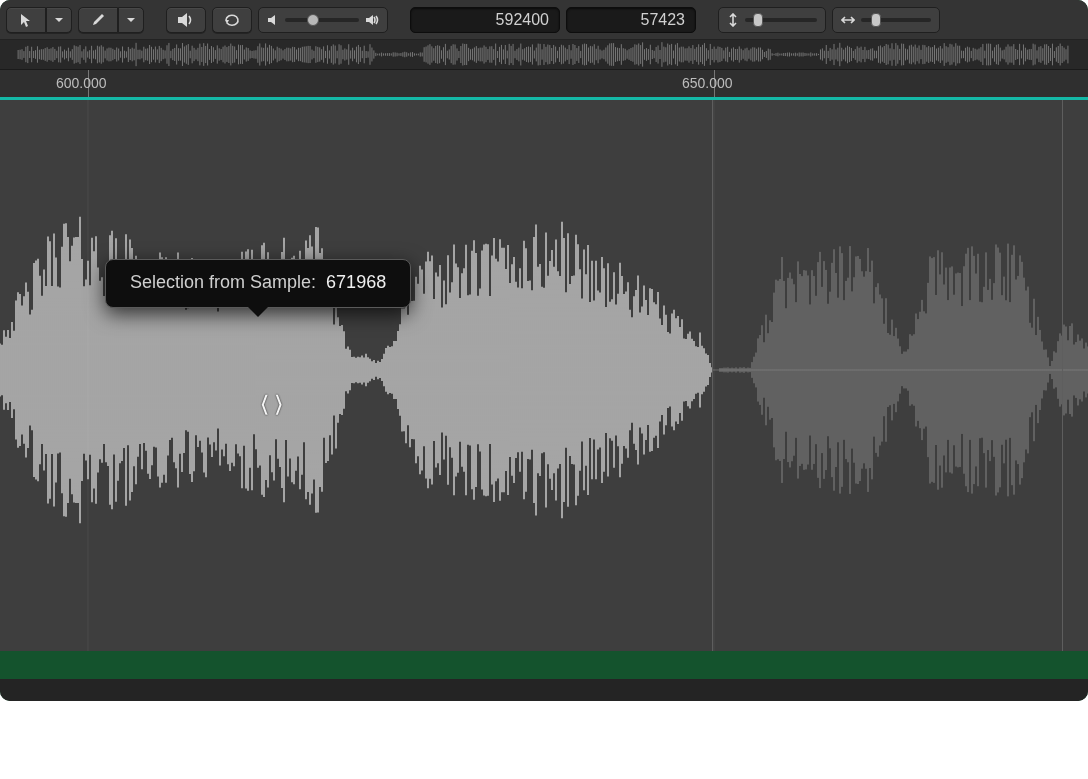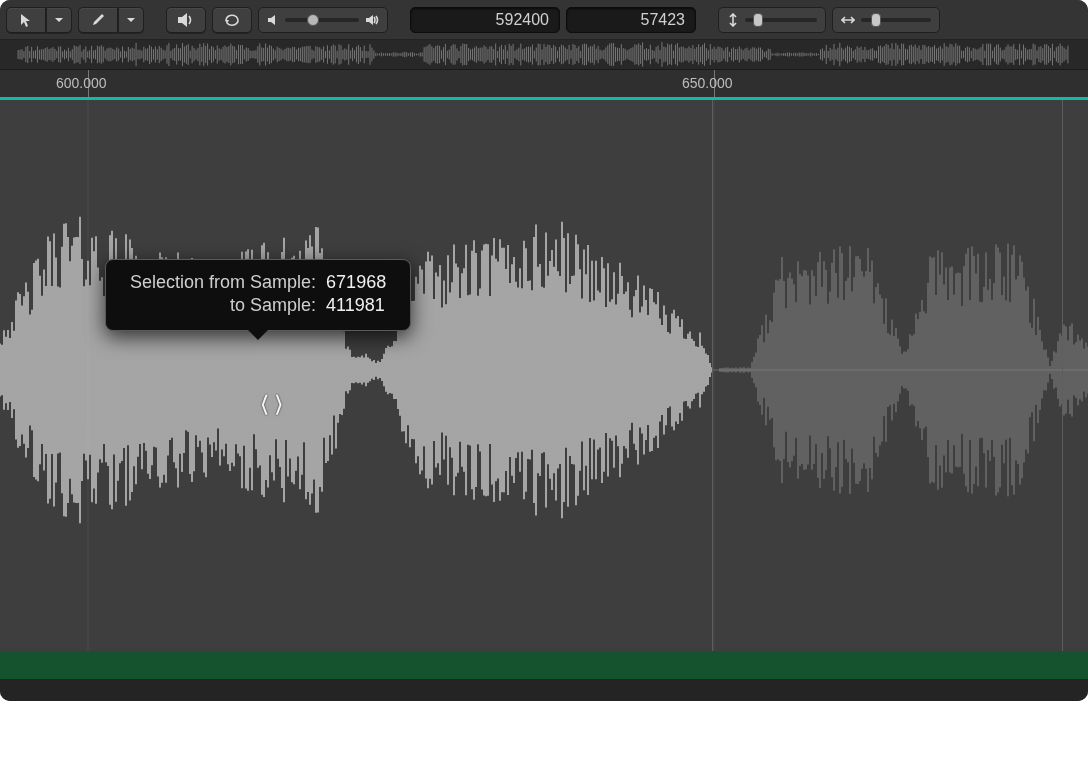--- a/index.html
+++ b/index.html
@@ -272,23 +272,19 @@
   <div class="boundary" id="boundary1" style="left: 712px;"></div>
   <div class="boundary" id="boundary2" style="left: 1062px;"></div>
 
   <div class="tooltip" id="tooltip" style="left: 105px; top: 259px;">
     <table>
       <tbody>
           <tr>
             <td class="lbl">Selection from Sample:</td>
           <td class="val">671968</td>
           </tr>
-      <tr>
-            <td class="lbl">to Sample:</td>
-          <td class="val">411981</td>
-          </tr>
     </tbody>
       </table>
   </div>
   <div class="cursor-arrows" id="cursor-arrows" style="left: 271px; top: 403px;">❬&nbsp;❭</div>
 
   <div class="bottom-strip"></div>
 </div>
 
 </body></html>

